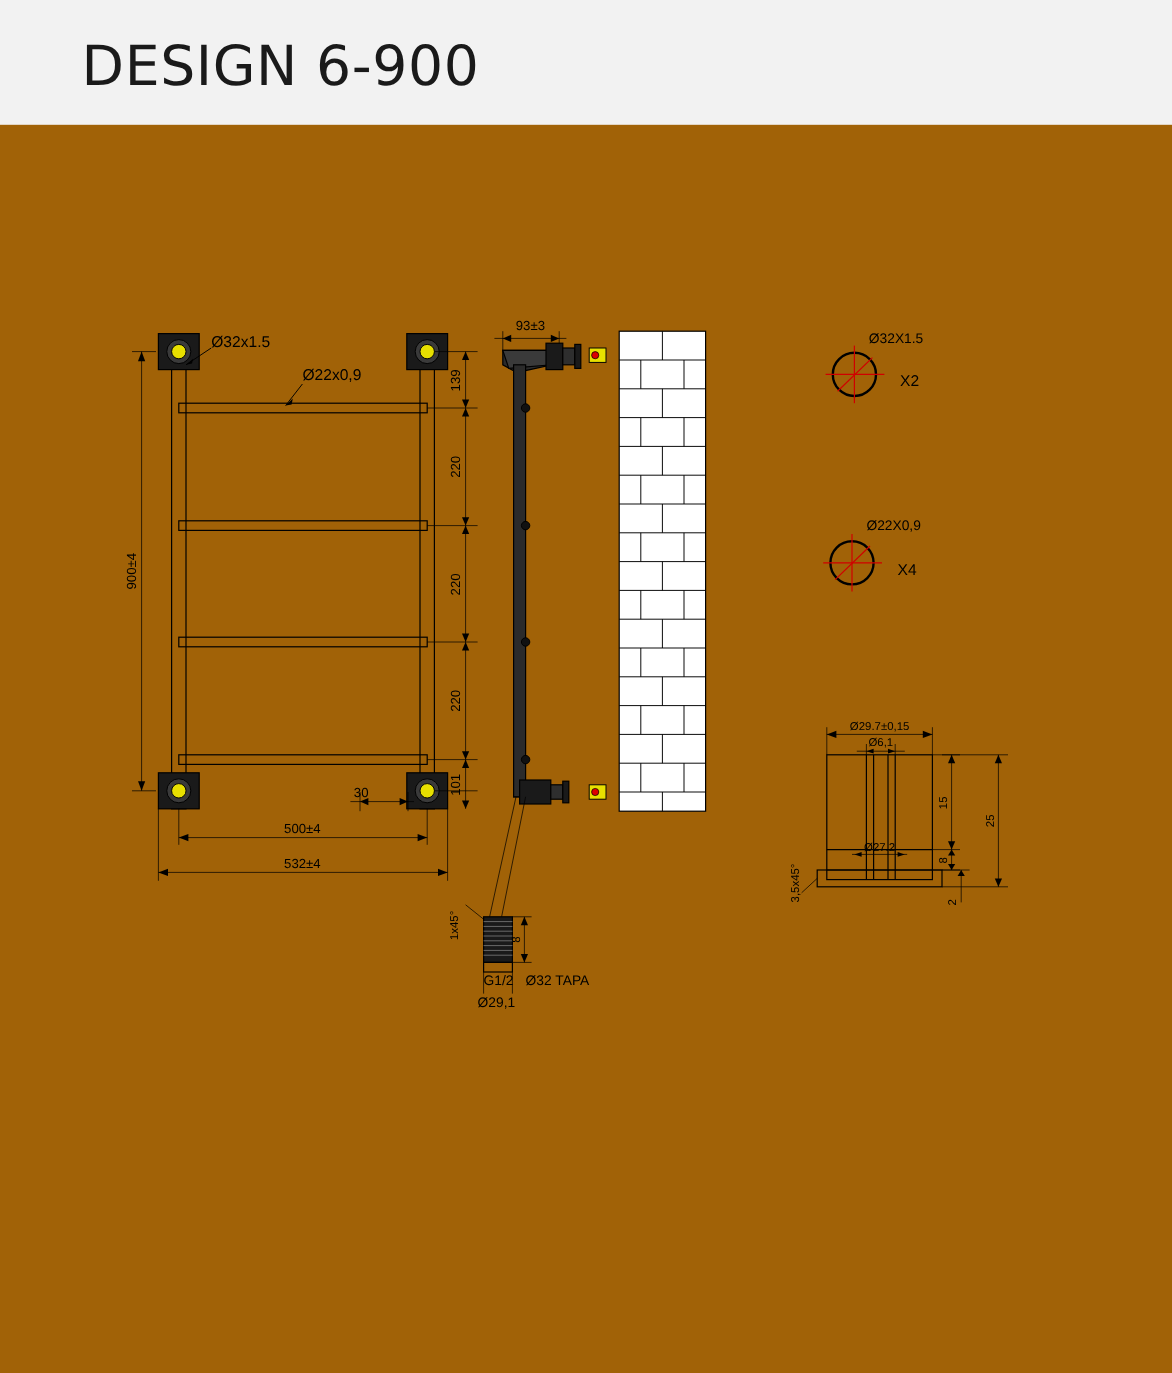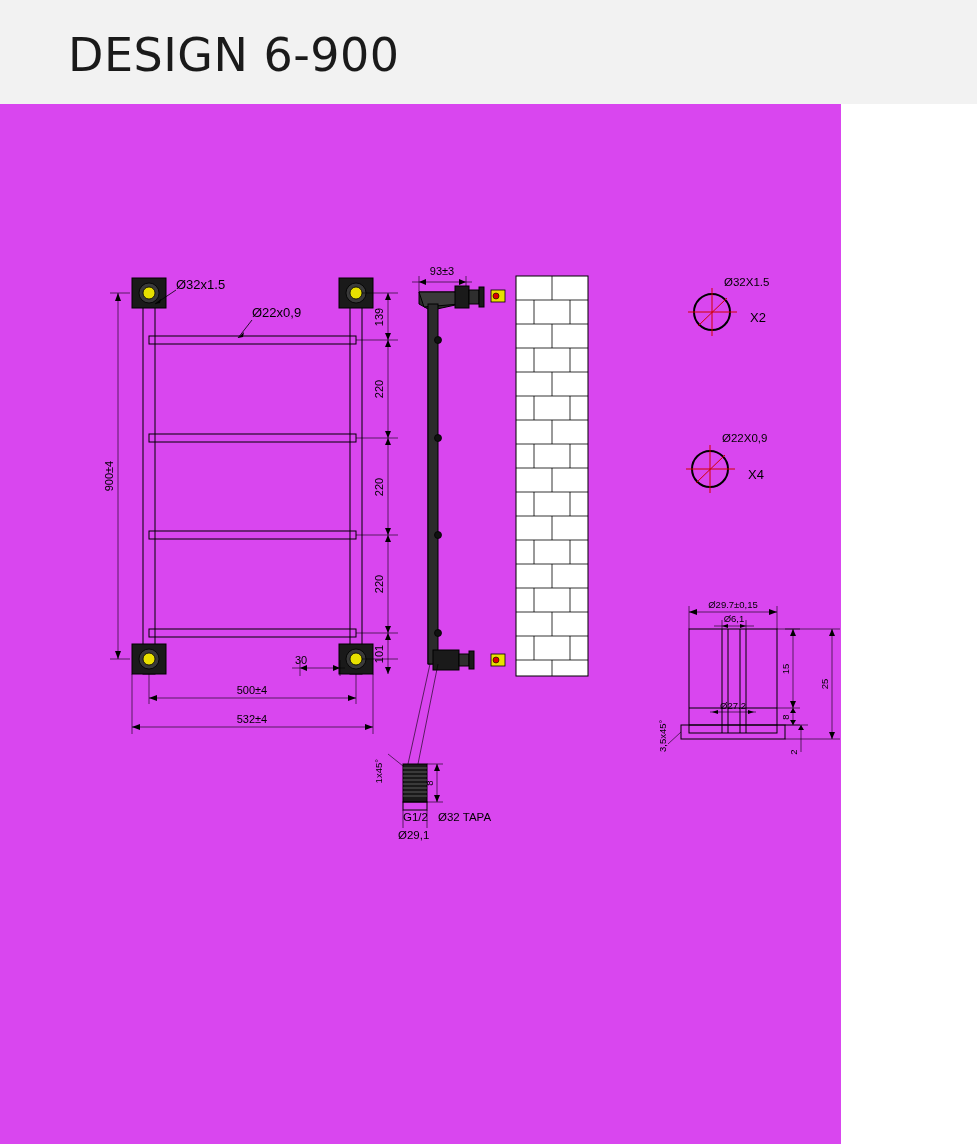--- a/index.html
+++ b/index.html
@@ -9,23 +9,23 @@
   }
   body {
     width: 977px;
     height: 1144px;
     font-family: "Liberation Sans", sans-serif;
     position: relative;
     overflow: hidden;
   }
   #page {
     position: relative;
-    width: 841px;
+    width: 977px;
     height: 1144px;
-    background: #d946ef;
+    background: #a16207;
   }
   .header-band {
     position: absolute;
     left: 0;
     top: 0;
     width: 977px;
     height: 104px;
     background: #f2f2f2;
   }
   .header-title {

